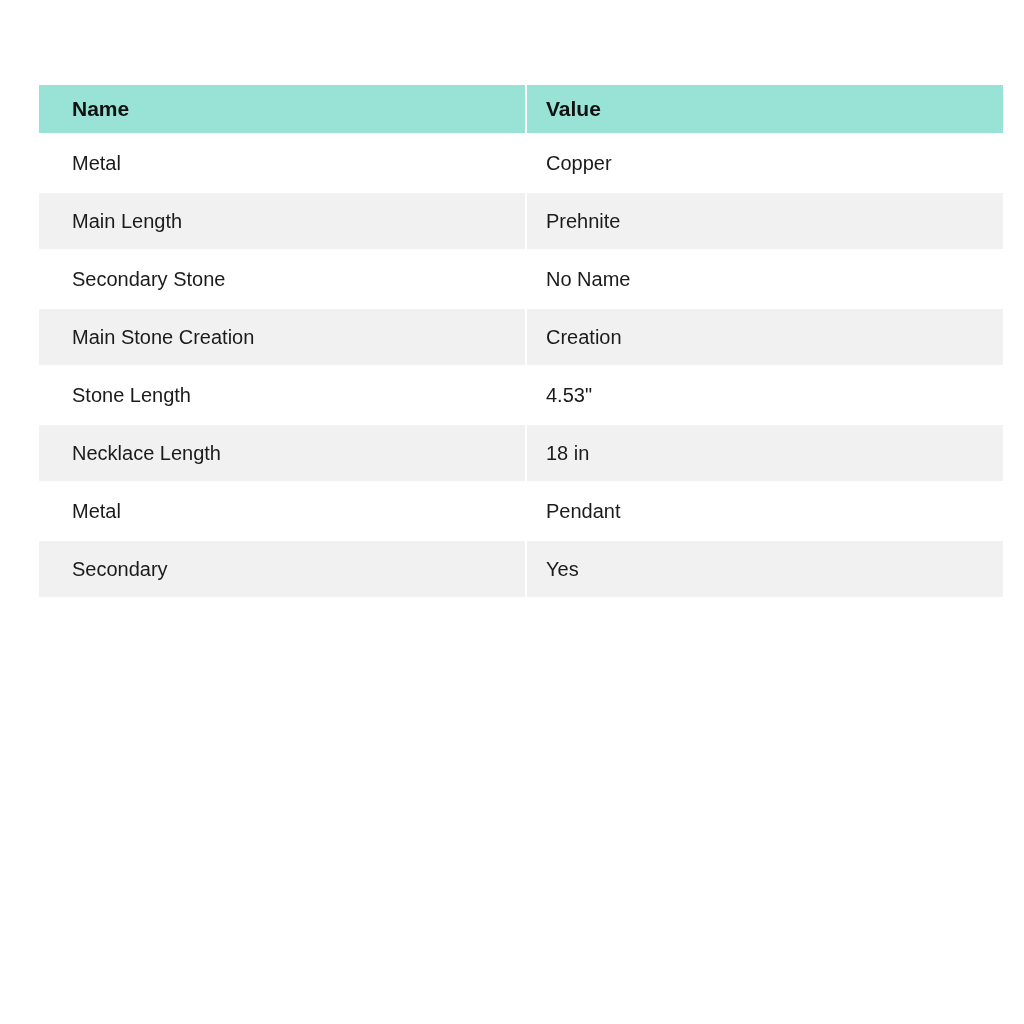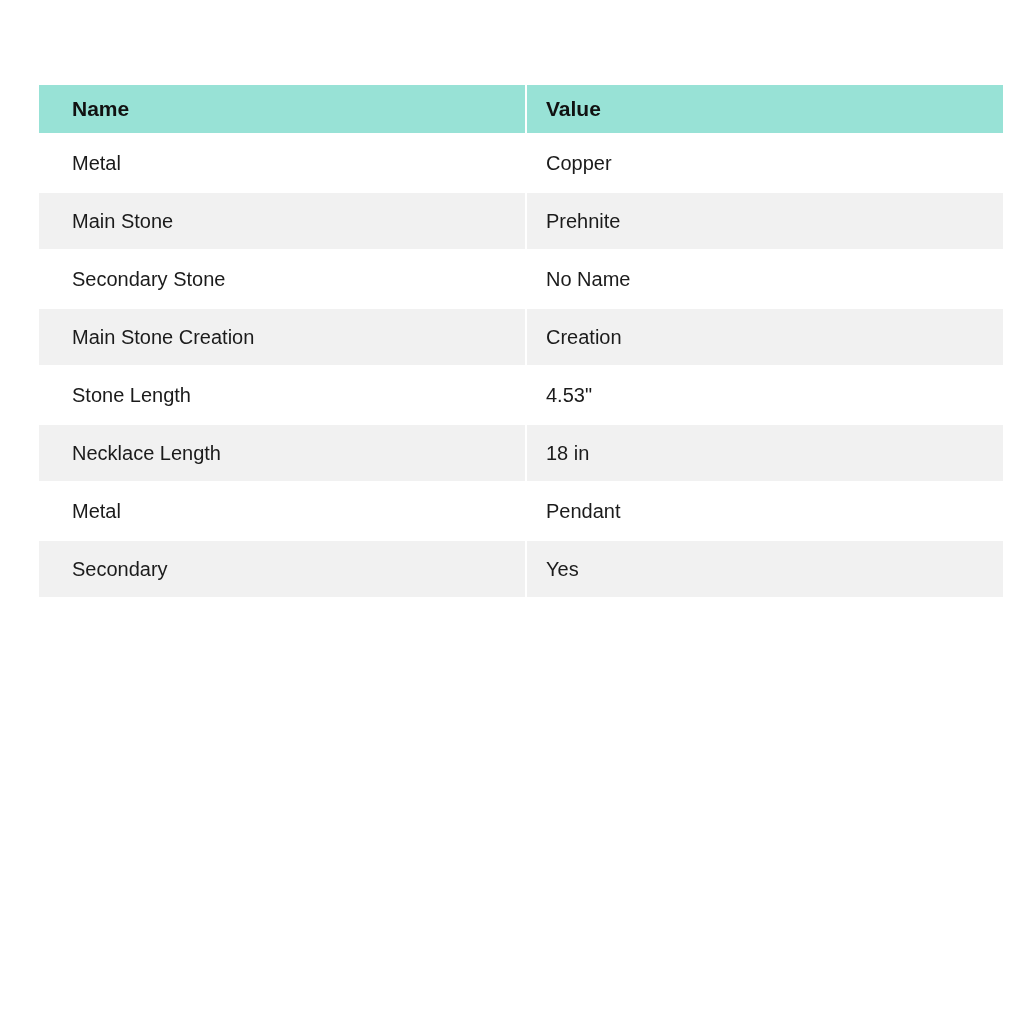--- a/index.html
+++ b/index.html
@@ -54,21 +54,21 @@
       <th class="name-col">Name</th>
       <th class="value-col">Value</th>
     </tr>
   </thead>
   <tbody>
     <tr>
       <td class="name-col">Metal</td>
       <td class="value-col">Copper</td>
     </tr>
     <tr>
-      <td class="name-col">Main Stone</td>
+      <td class="name-col">Main Length</td>
       <td class="value-col">Prehnite</td>
     </tr>
     <tr>
       <td class="name-col">Secondary Stone</td>
       <td class="value-col">No Name</td>
     </tr>
     <tr>
       <td class="name-col">Main Stone Creation</td>
       <td class="value-col">Creation</td>
     </tr>

